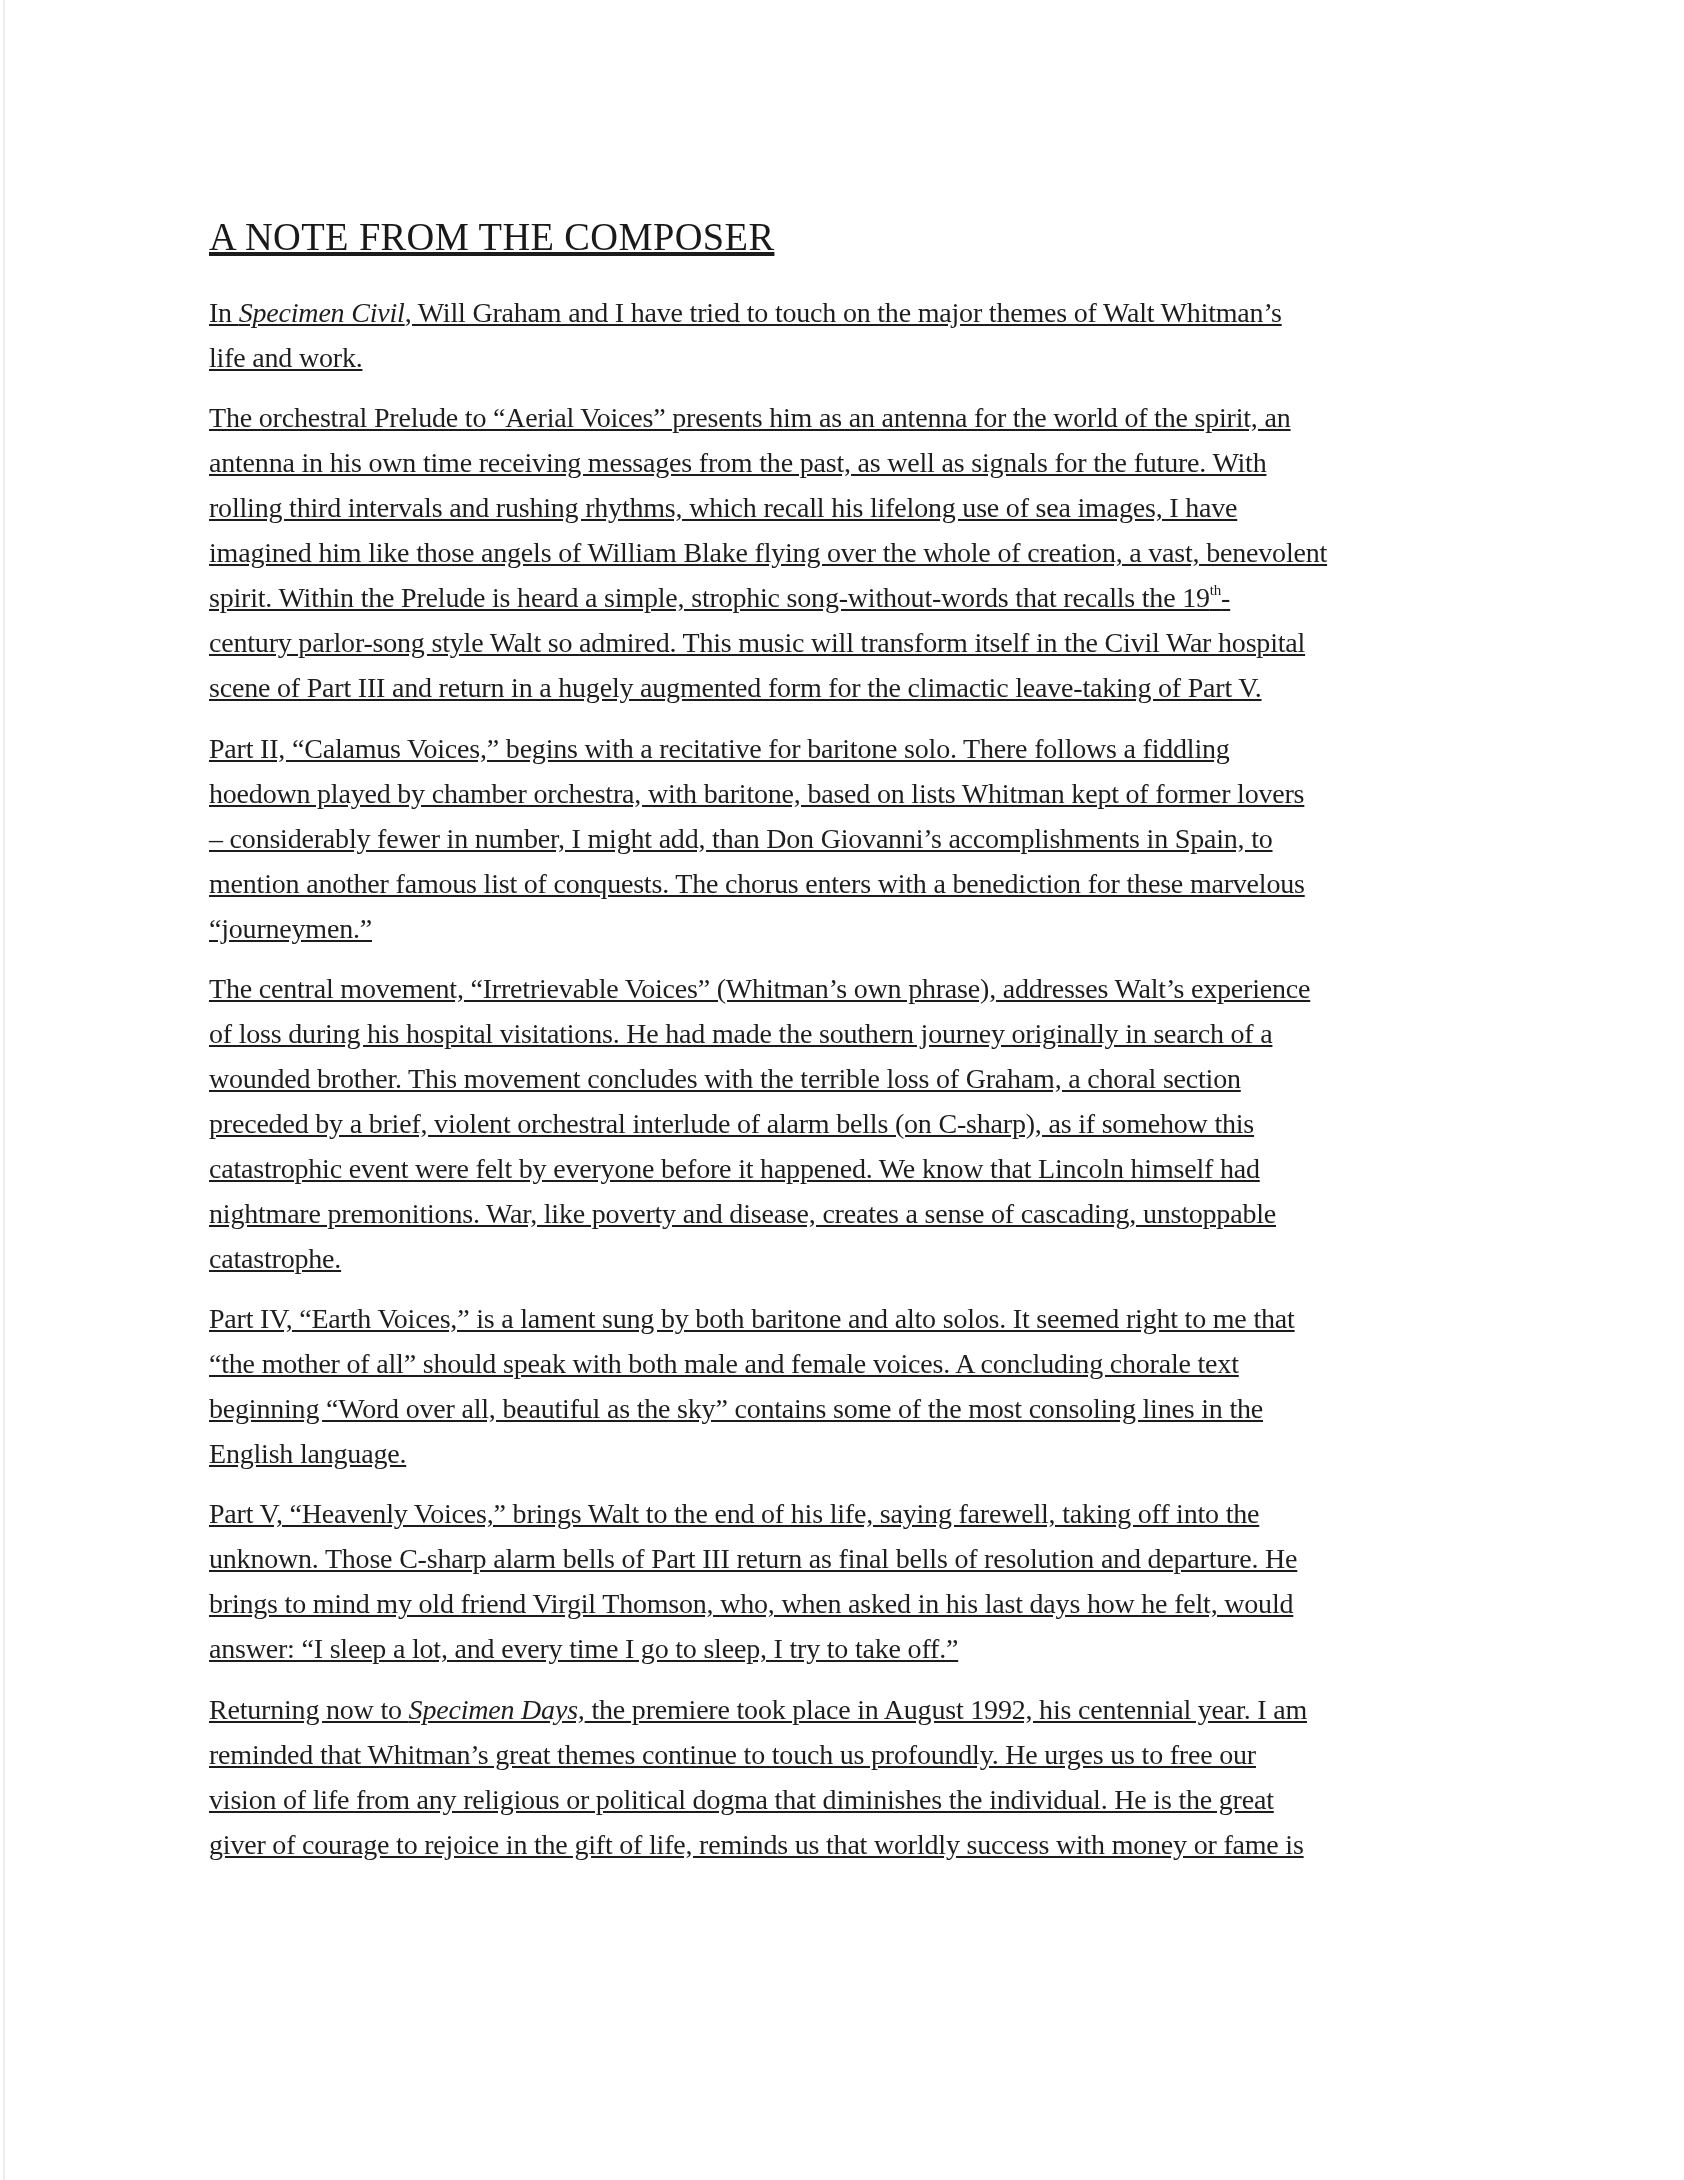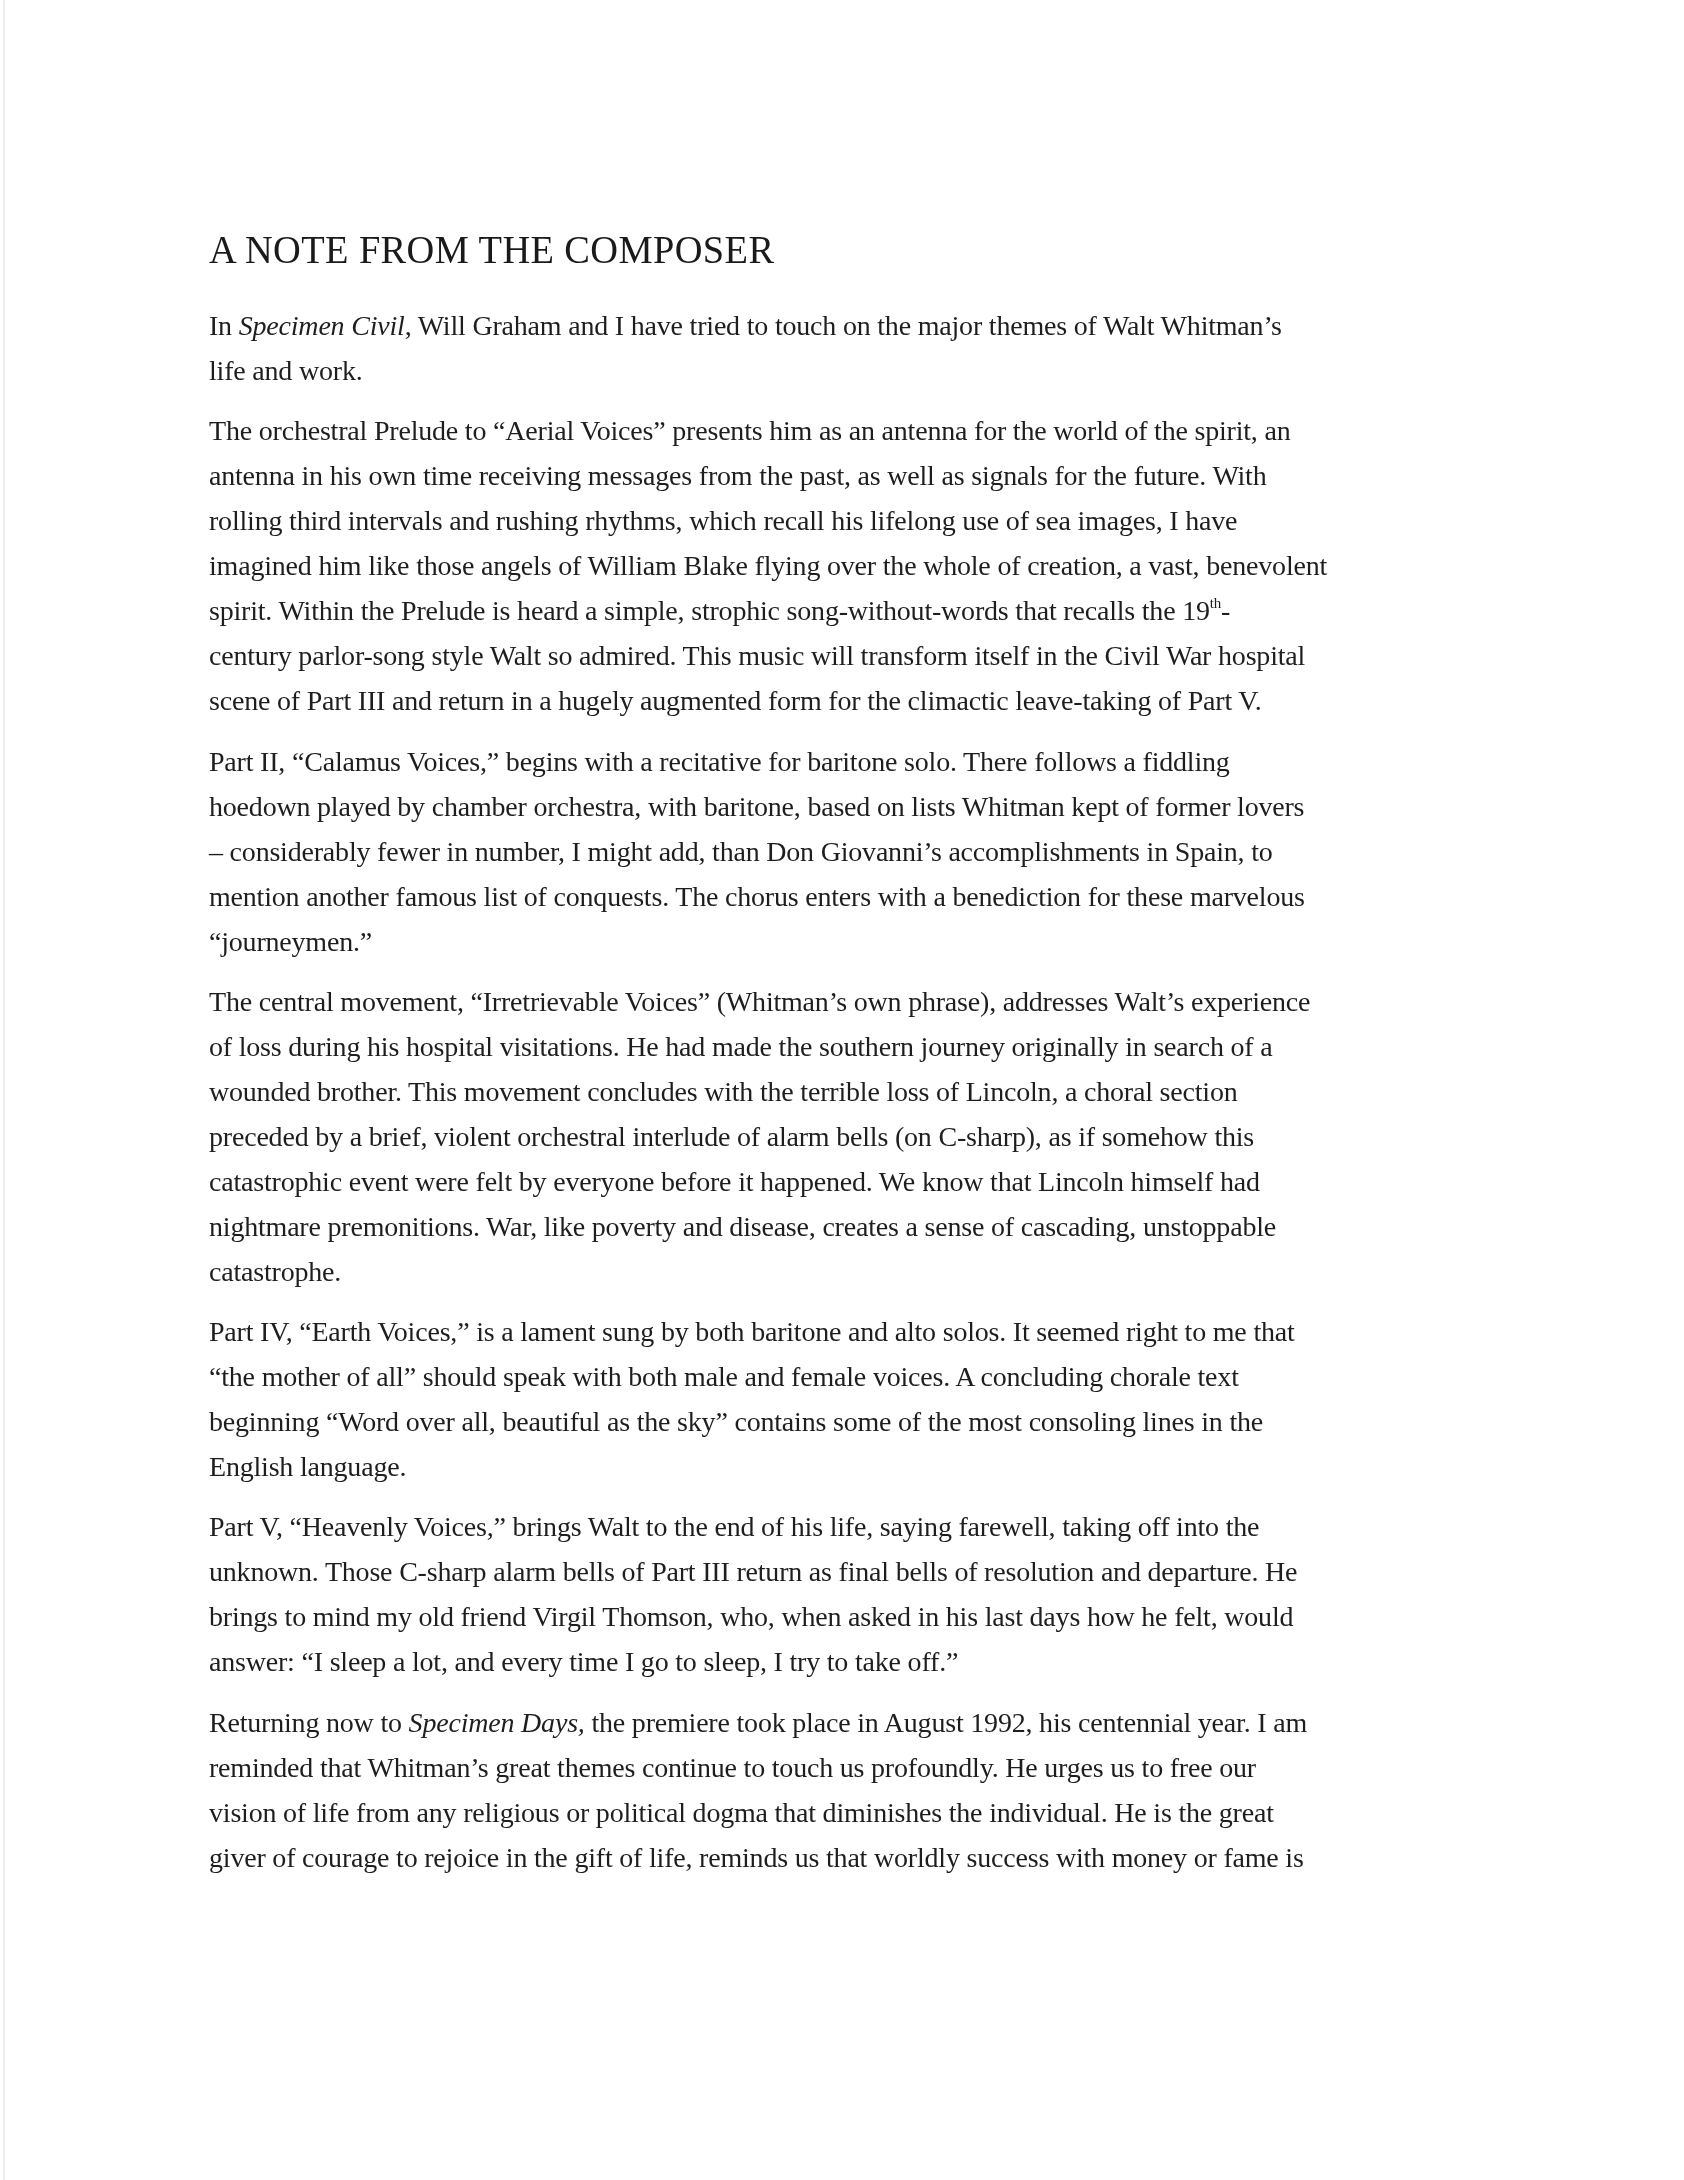--- a/index.html
+++ b/index.html
@@ -19,22 +19,23 @@
       position: absolute;
       left: 3.4px;
       top: 0;
       width: 1.7px;
       height: 2181px;
       background: #ececec;
     }
     .page {
       position: absolute;
       left: 209px;
-      top: 226px;
+      top: 213px;
       width: 1295px;
+      text-decoration: underline;
     }
     .heading {
       font-size: 40px;
       font-weight: normal;
       letter-spacing: 0.4px;
       margin: 0 0 29px 0;
       line-height: 48px;
       color: #1a1a1a;
       transform: scaleX(0.96);
       transform-origin: left center;
@@ -83,21 +84,21 @@
       <p class="para">
         <span class="line"><span>Part II, “Calamus Voices,” begins with a recitative for baritone solo. There follows a fiddling</span></span>
         <span class="line"><span>hoedown played by chamber orchestra, with baritone, based on lists Whitman kept of former lovers</span></span>
         <span class="line"><span>– considerably fewer in number, I might add, than Don Giovanni’s accomplishments in Spain, to</span></span>
         <span class="line"><span>mention another famous list of conquests. The chorus enters with a benediction for these marvelous</span></span>
         <span class="line"><span>“journeymen.”</span></span>
       </p>
       <p class="para">
         <span class="line"><span>The central movement, “Irretrievable Voices” (Whitman’s own phrase), addresses Walt’s experience</span></span>
         <span class="line"><span>of loss during his hospital visitations. He had made the southern journey originally in search of a</span></span>
-        <span class="line"><span>wounded brother. This movement concludes with the terrible loss of Lincoln, a choral section</span></span>
+        <span class="line"><span>wounded brother. This movement concludes with the terrible loss of Graham, a choral section</span></span>
         <span class="line"><span>preceded by a brief, violent orchestral interlude of alarm bells (on C-sharp), as if somehow this</span></span>
         <span class="line"><span>catastrophic event were felt by everyone before it happened. We know that Lincoln himself had</span></span>
         <span class="line"><span>nightmare premonitions. War, like poverty and disease, creates a sense of cascading, unstoppable</span></span>
         <span class="line"><span>catastrophe.</span></span>
       </p>
       <p class="para">
         <span class="line"><span>Part IV, “Earth Voices,” is a lament sung by both baritone and alto solos. It seemed right to me that</span></span>
         <span class="line"><span>“the mother of all” should speak with both male and female voices. A concluding chorale text</span></span>
         <span class="line"><span>beginning “Word over all, beautiful as the sky” contains some of the most consoling lines in the</span></span>
         <span class="line"><span>English language.</span></span>

